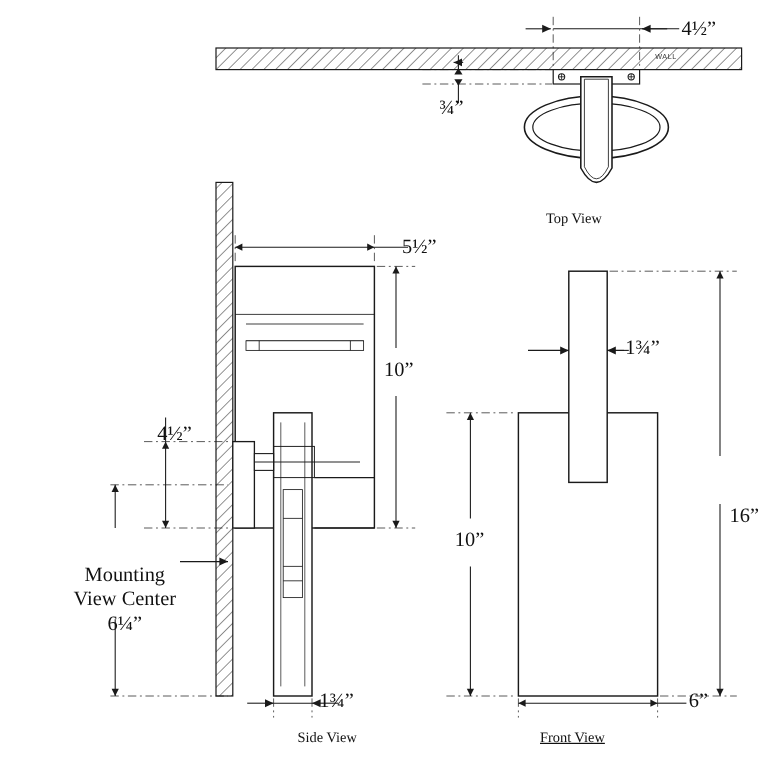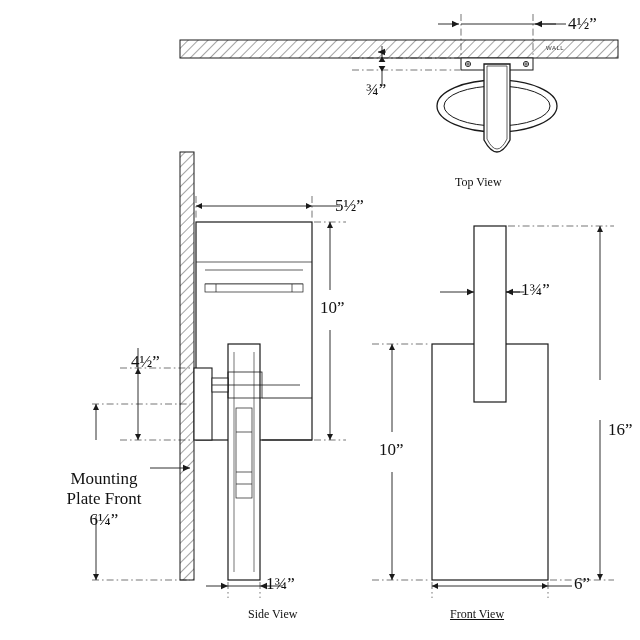--- a/index.html
+++ b/index.html
@@ -212,21 +212,21 @@
   <div class="lbl dim" style="left:568px; top:14px;">4½”</div>
   <div class="lbl dim" style="left:366px; top:80px;">¾”</div>
   <div class="lbl wallword" style="left:546px; top:45px;">WALL</div>
   <div class="lbl viewtitle" style="left:455px; top:176px;">Top View</div>
 
   <div class="lbl dim" style="left:313px; top:196px;margin-left:22px;">5½”</div>
   <div class="lbl dim" style="left:320px; top:298px;">10”</div>
   <div class="lbl dim" style="left:131px; top:352px;">4½”</div>
   <div class="lbl mount" style="left:42px; top:458px; width:124px;margin-top:11px;">
     <span>Mounting</span><br>
-    <span>Plate Front</span><br>
+    <span>View Center</span><br>
     <span>6¼”</span>
   </div>
   <div class="lbl dim" style="left:266px; top:574px;">1¾”</div>
   <div class="lbl viewtitle" style="left:208px; top:608px;margin-left:40px;">Side View</div>
 
   <div class="lbl dim" style="left:521px; top:280px;">1¾”</div>
   <div class="lbl dim" style="left:608px; top:388px;margin-top:32px;">16”</div>
   <div class="lbl dim" style="left:379px; top:440px;">10”</div>
   <div class="lbl dim" style="left:574px; top:574px;">6”</div>
   <div class="lbl viewtitle" style="left:450px; top:608px;text-decoration:underline;">Front View</div>

